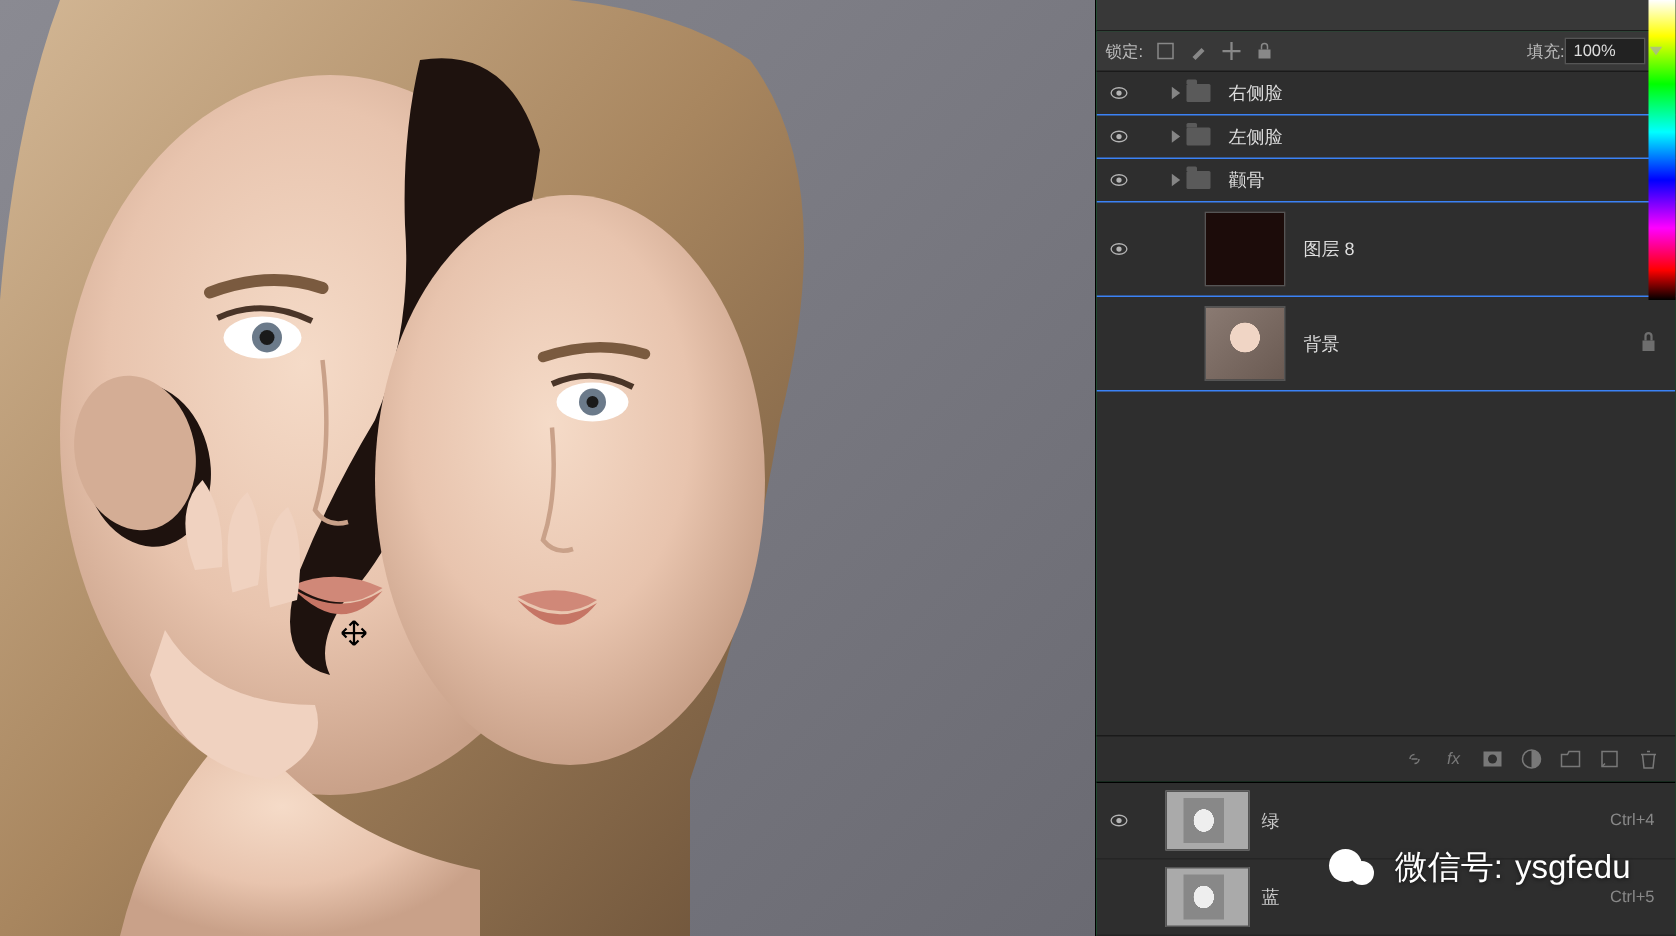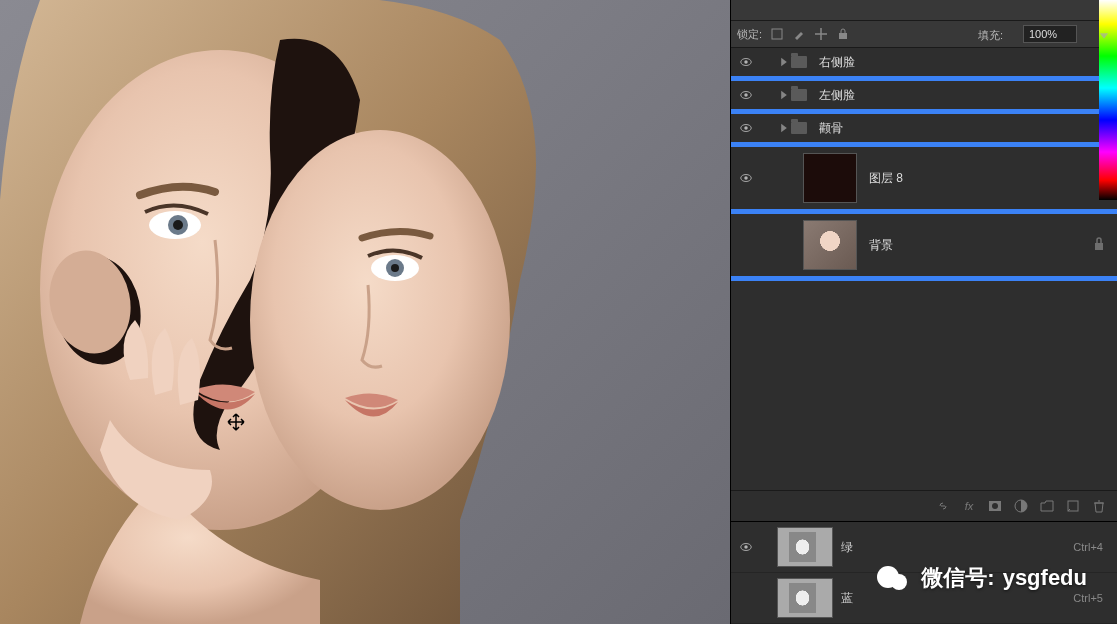--- a/index.html
+++ b/index.html
@@ -3,44 +3,44 @@
 <meta charset="utf-8">
 <style>
 html,body{margin:0;padding:0;width:1117px;height:624px;background:#1a1a1a;font-family:"Microsoft YaHei",Arial,sans-serif;font-size:12px;color:#ccc;overflow:hidden}
 .main{display:flex;width:100%;height:100%}
 .canvas{width:730px;height:624px;background:linear-gradient(135deg,#8a8a92 0%,#6a6a72 100%);position:relative;overflow:hidden}
 .face-art{position:absolute;inset:0}
 .panels{flex:1;background:#22c55e;display:flex;flex-direction:column;border-left:1px solid #000}
 .top-row{height:20px;background:#383838;border-bottom:1px solid #1a1a1a;display:flex;align-items:center;padding:0 6px;gap:10px;font-size:11px;color:#9a9a9a}
 .lock-row{height:26px;background:#383838;border-bottom:1px solid #1a1a1a;display:flex;align-items:center;padding:0 6px;gap:8px;font-size:11px;color:#bbb}
 .lock-row .icn{width:14px;height:14px;display:inline-flex;align-items:center;justify-content:center;opacity:.7}
-.fill-ctrl{margin-left:auto;display:flex;align-items:flex-end;gap:20px}
+.fill-ctrl{margin-left:auto;display:flex;align-items:center;gap:0}
 .fill-ctrl input{width:42px;height:16px;background:#222;border:1px solid #555;color:#ddd;font-size:11px;padding:0 5px}
 .layers{flex:1;background:#2e2e2e;overflow:auto}
-.layer{display:flex;align-items:center;height:28px;border-bottom:5px solid #3b82f6;padding:0 4px}
+.layer{display:flex;align-items:center;height:28px;border-bottom:1px solid #3b82f6;padding:0 4px}
 .layer.tall{height:62px}
 .eye{width:22px;display:flex;justify-content:center}
 .eye svg{width:14px;height:14px;opacity:.85}
 .arrow{width:14px;height:14px;display:inline-flex;align-items:center;justify-content:center;opacity:.7}
 .folder{width:16px;height:12px;background:#5a5a5a;border-radius:1px;position:relative;margin-right:6px}
 .folder:before{content:"";position:absolute;top:-3px;left:0;width:7px;height:3px;background:#5a5a5a;border-radius:1px 1px 0 0}
 .layer-name{margin-left:6px;color:#ddd;font-size:12px}
 .thumb{width:52px;height:48px;background:#1c0c0a;border:1px solid #555;margin:0 6px 0 46px}
 .thumb.bg{background:linear-gradient(135deg,#8a7a72,#6a5a52);position:relative;overflow:hidden}
 .thumb.bg:before{content:"";position:absolute;inset:4px;background:radial-gradient(circle at 50% 40%,#f0d5c5 30%,transparent 31%);border-radius:50%}
 .lock-ic{margin-left:auto;margin-right:8px;opacity:.6}
 .layer-foot{height:30px;background:#2e2e2e;border-top:1px solid #1a1a1a;display:flex;align-items:center;justify-content:flex-end;gap:10px;padding:0 10px}
 .layer-foot .fi{width:16px;height:16px;opacity:.6;display:flex;align-items:center;justify-content:center}
 .channels{background:#2e2e2e;border-top:1px solid #000}
 .ch-row{display:flex;align-items:center;height:50px;border-bottom:1px solid #252525;padding:0 4px}
 .ch-thumb{width:54px;height:38px;background:#aaa;border:1px solid #555;margin:0 8px 0 20px;position:relative;overflow:hidden}
 .ch-thumb:before{content:"";position:absolute;left:20%;top:10%;width:50%;height:80%;background:radial-gradient(ellipse,#eee 35%,#888 36%)}
 .ch-short{margin-left:auto;margin-right:10px;color:#888;font-size:11px}
 .color-strip{position:absolute;right:0;top:0;width:18px;height:200px;background:linear-gradient(180deg,#fff 0%,#ff0 12%,#0f0 28%,#0ff 44%,#00f 60%,#f0f 76%,#f00 90%,#000 100%)}
-.watermark{position:absolute;right:30px;bottom:28px;display:flex;align-items:center;gap:8px;color:#fff;font-size:22px;font-weight:700;text-shadow:0 1px 3px rgba(0,0,0,.6);z-index:10}
+.watermark{position:absolute;right:30px;bottom:28px;display:flex;align-items:center;gap:8px;color:#fff;font-size:22px;font-weight:400;text-shadow:0 1px 3px rgba(0,0,0,.6);z-index:10}
 .wm-ic{width:36px;height:36px;position:relative}
 .wm-ic:before,.wm-ic:after{content:"";position:absolute;border-radius:50%;background:#fff}
 .wm-ic:before{width:22px;height:22px;left:0;top:6px}
 .wm-ic:after{width:16px;height:16px;left:14px;top:14px}
 .indent-1{margin-left:20px}
 </style>
 </head>
 <body>
 
 <div class="main">

